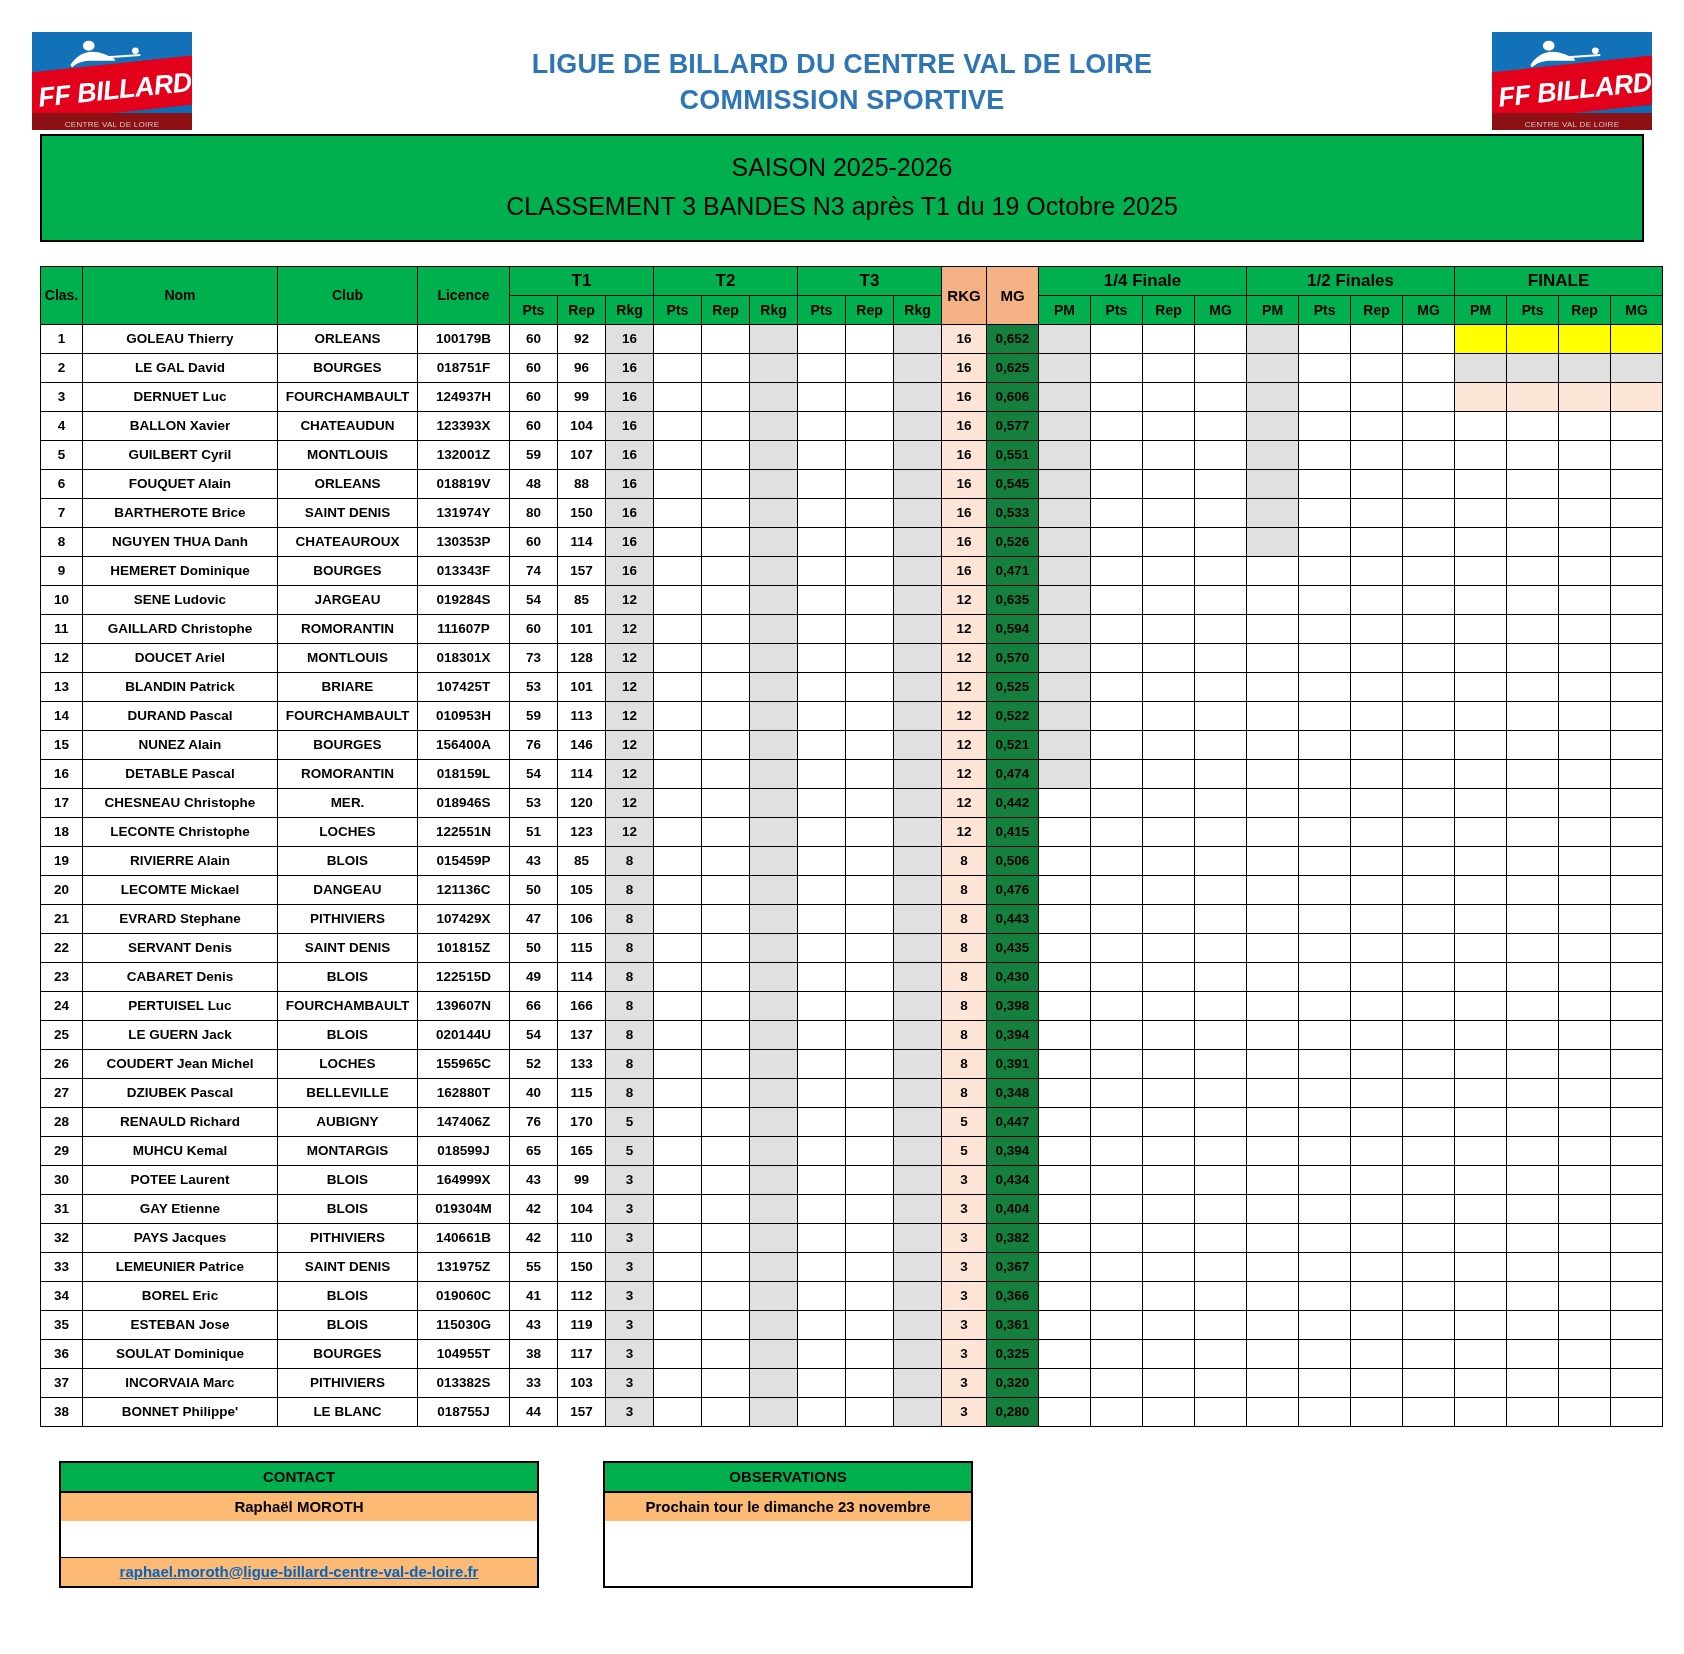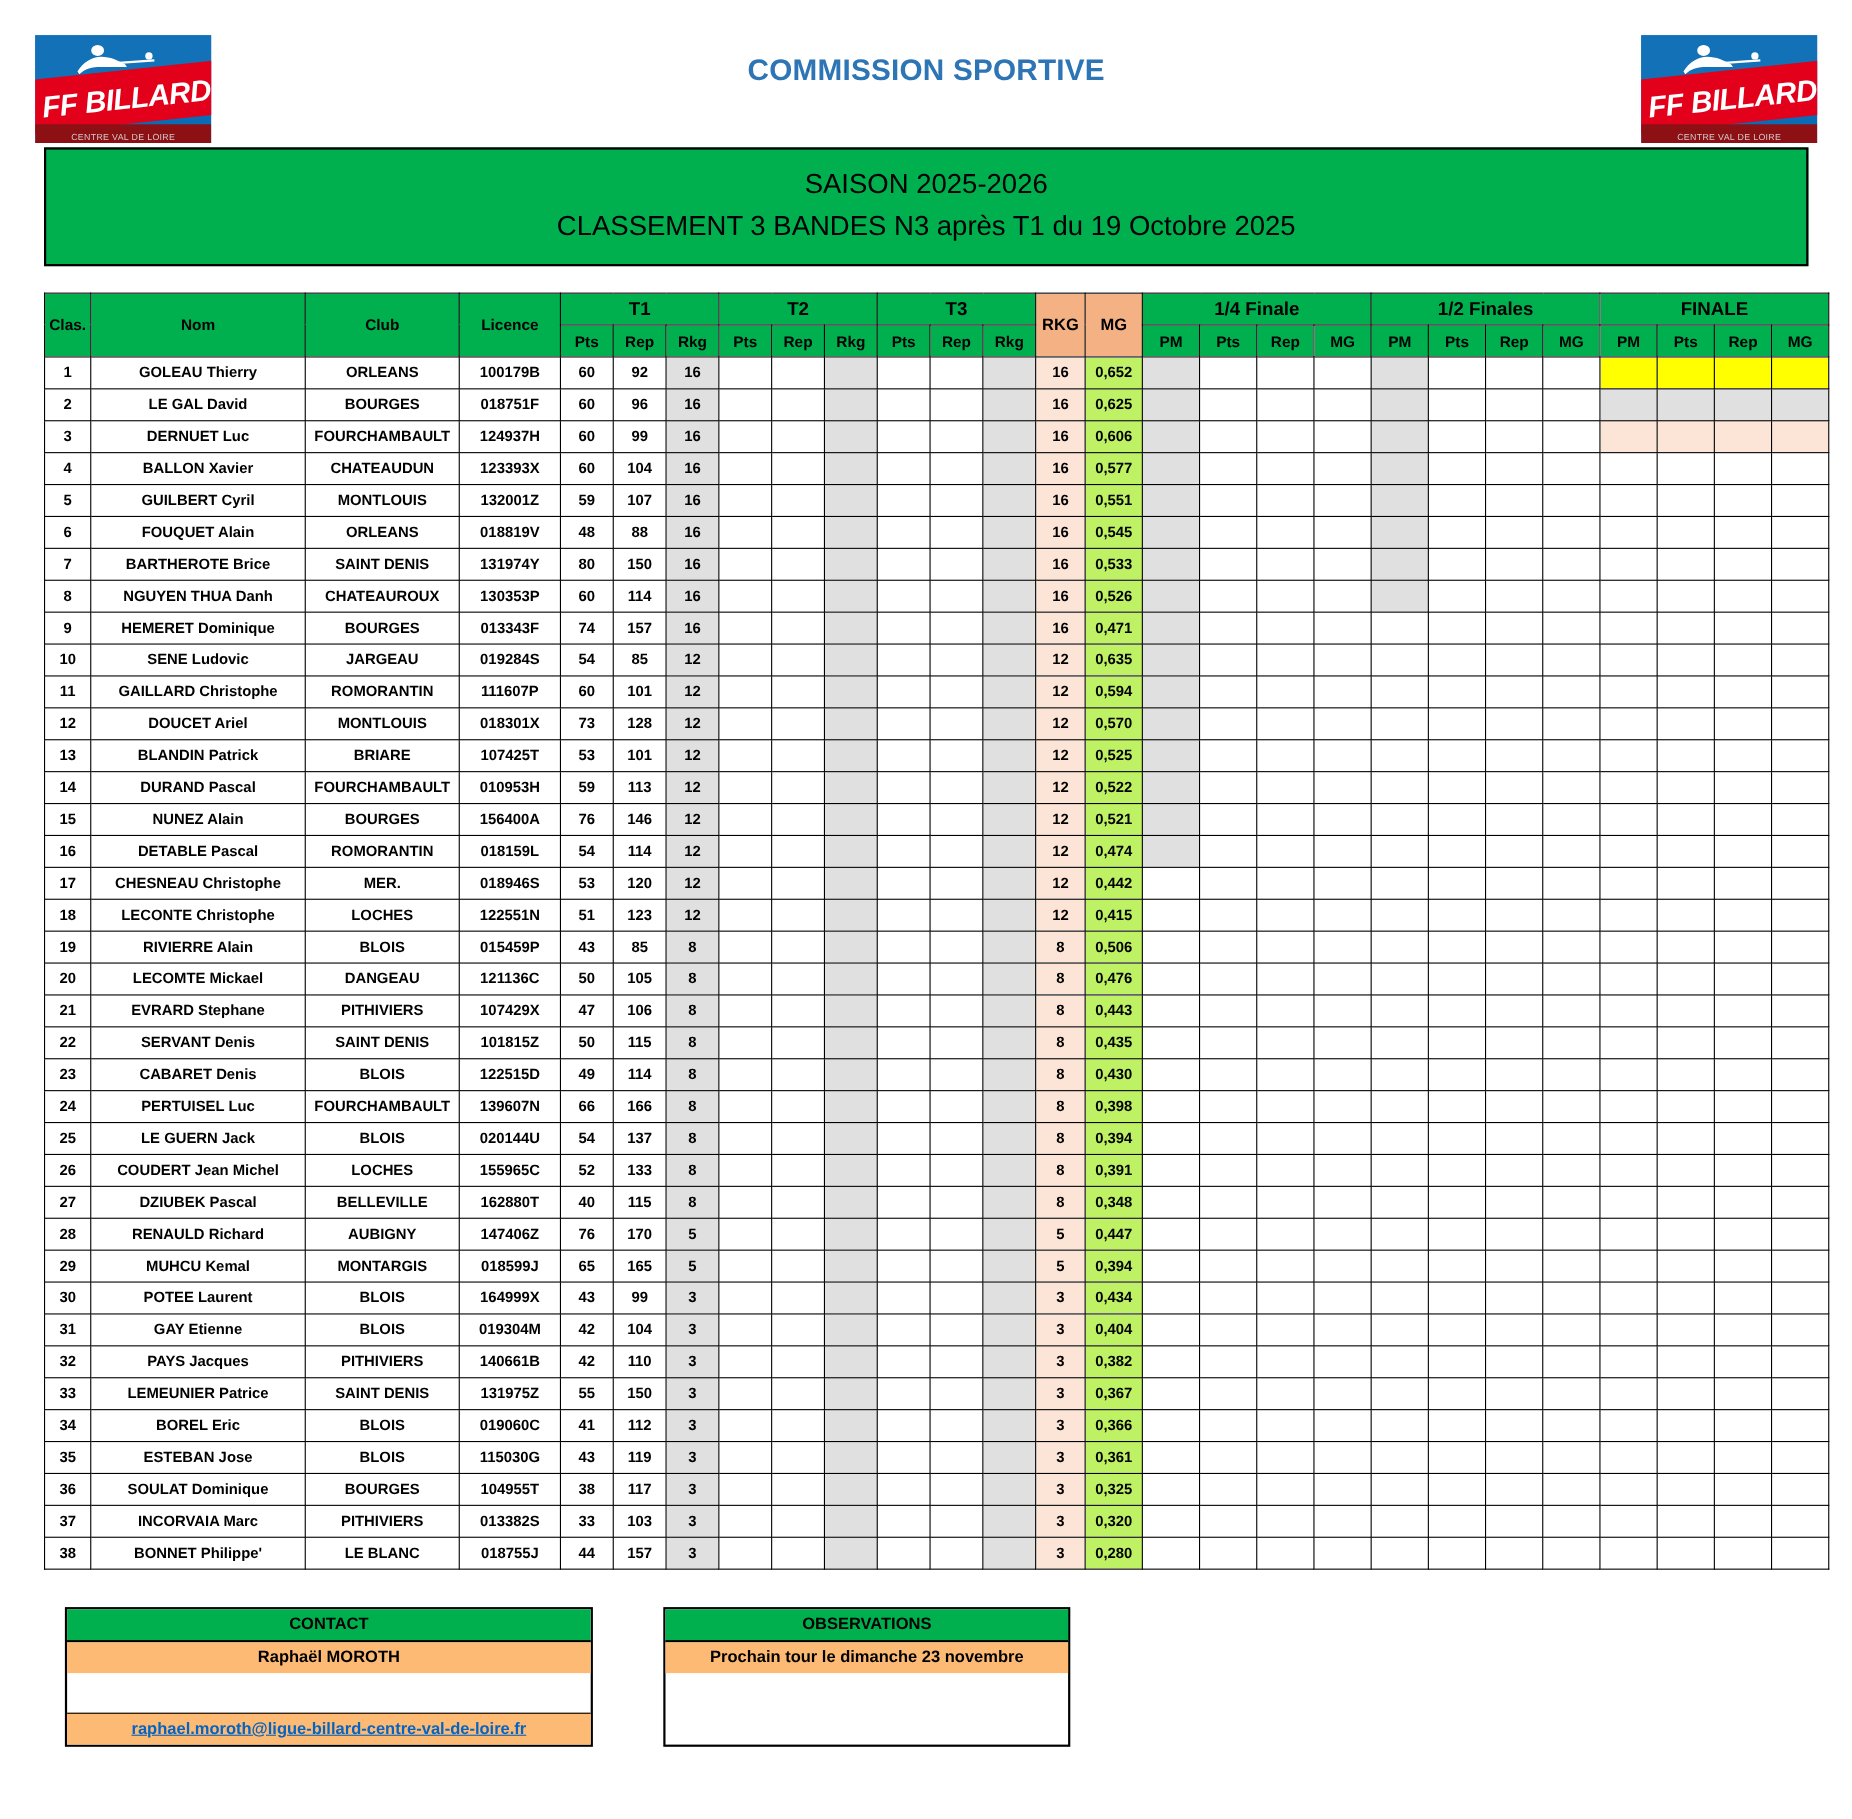--- a/index.html
+++ b/index.html
@@ -126,21 +126,21 @@
     background: #f4b183;
     font-size: 15px;
   }
   td.clas { width: 42px; }
   td.nom  { width: 195px; text-align: left; padding-left: 8px; }
   td.club { width: 140px; }
   td.lic  { width: 92px; }
   td.num  { width: 48px; }
   td.rkgc { width: 48px; background: #e0e0e0; }
   td.rkgtot { width: 45px; background: #fce4d6; }
-  td.mgtot  { width: 52px; background: #bef264; }
+  td.mgtot  { width: 52px; background: #15803d; }
   td.br  { width: 52px; }
   td.br-pm { width: 52px; background: #e0e0e0; }
   td.empty-nb { border: none; background: #ffffff; }
   td.yellow  { background: #ffff00; }
   td.grey    { background: #e0e0e0; }
   td.peach   { background: #fce4d6; }
 
   col.c-clas { width: 42px; }
   col.c-nom  { width: 195px; }
   col.c-club { width: 140px; }
@@ -196,20 +196,21 @@
       <rect x="30" y="21" width="62" height="2.4" fill="#ffffff" transform="rotate(-4 30 21)"></rect>
       <circle cx="86" cy="13" r="4" fill="#ffffff"></circle>
     </svg>
     <div class="logo-red"></div>
     <div class="logo-text">FF BILLARD</div>
     <div class="logo-darkbar"></div>
     <div class="logo-sub">CENTRE VAL DE LOIRE</div>
   </div>
 
   <div class="header-titles">
+    <div class="t-line">LIGUE DE BILLARD DU CENTRE VAL DE LOIRE</div>
     <div class="t-line">COMMISSION SPORTIVE</div>
   </div>
 
   <div class="logo">
     <div class="logo-blue"></div>
     <svg class="logo-player" viewBox="0 0 100 40">
       <ellipse cx="30" cy="7" rx="7" ry="6" fill="#ffffff"></ellipse>
       <path d="M8 30 C14 20 24 14 34 14 C44 14 52 18 60 22 L62 25 L34 25 C24 25 16 27 10 33 Z" fill="#ffffff"></path>
       <rect x="30" y="21" width="62" height="2.4" fill="#ffffff" transform="rotate(-4 30 21)"></rect>
       <circle cx="86" cy="13" r="4" fill="#ffffff"></circle>

